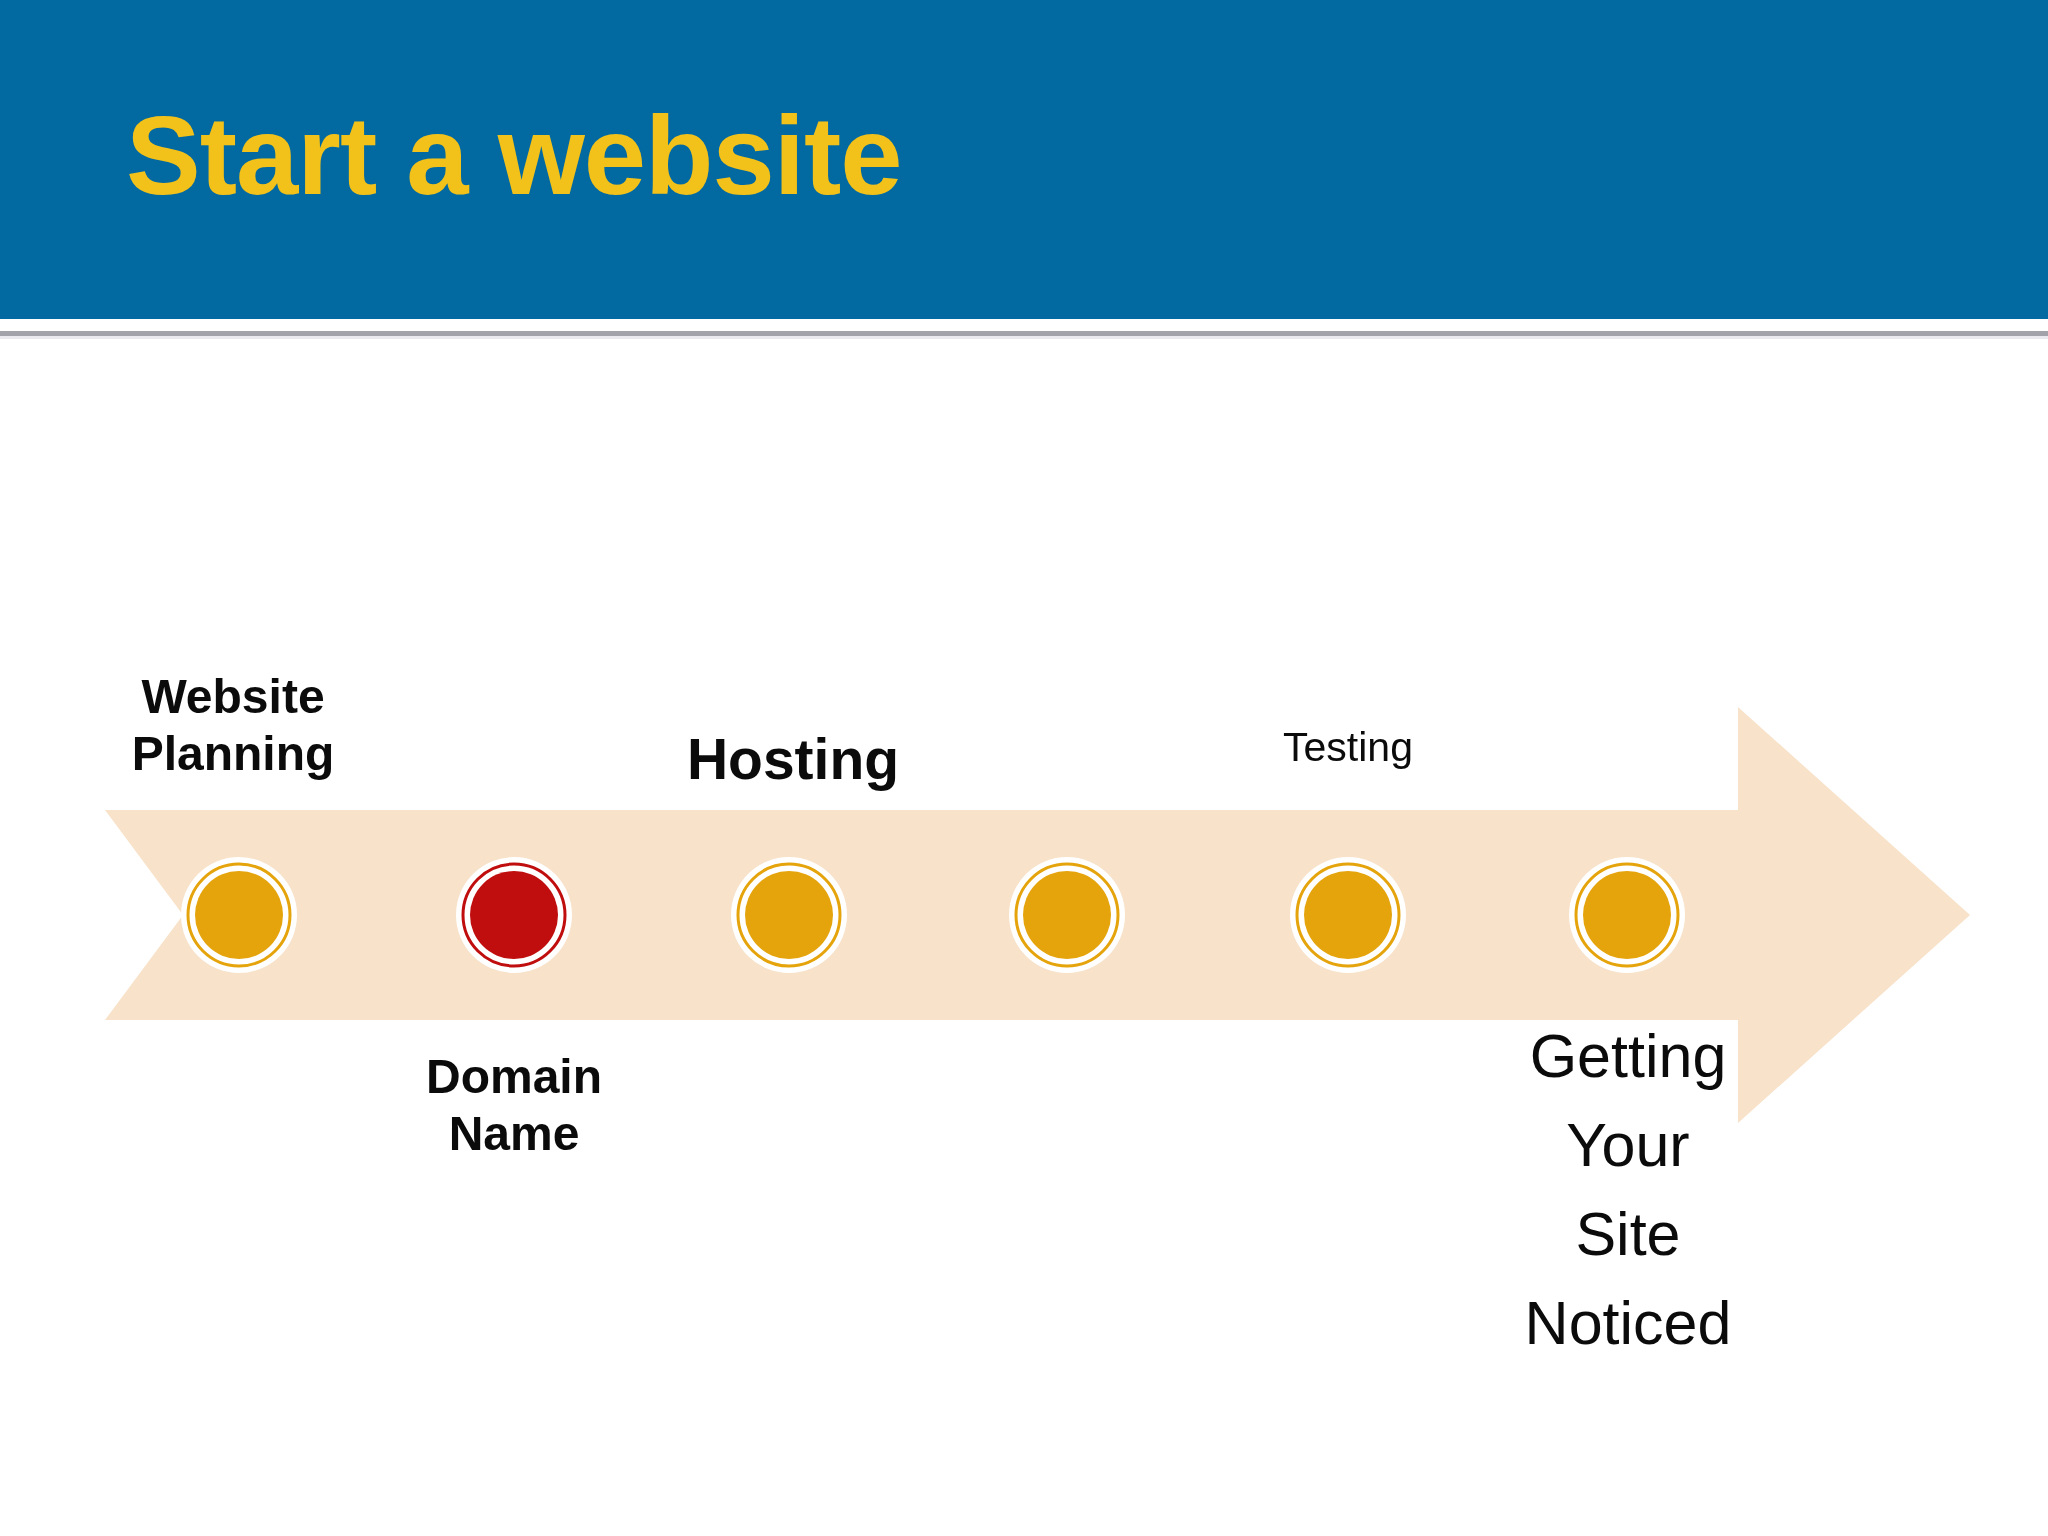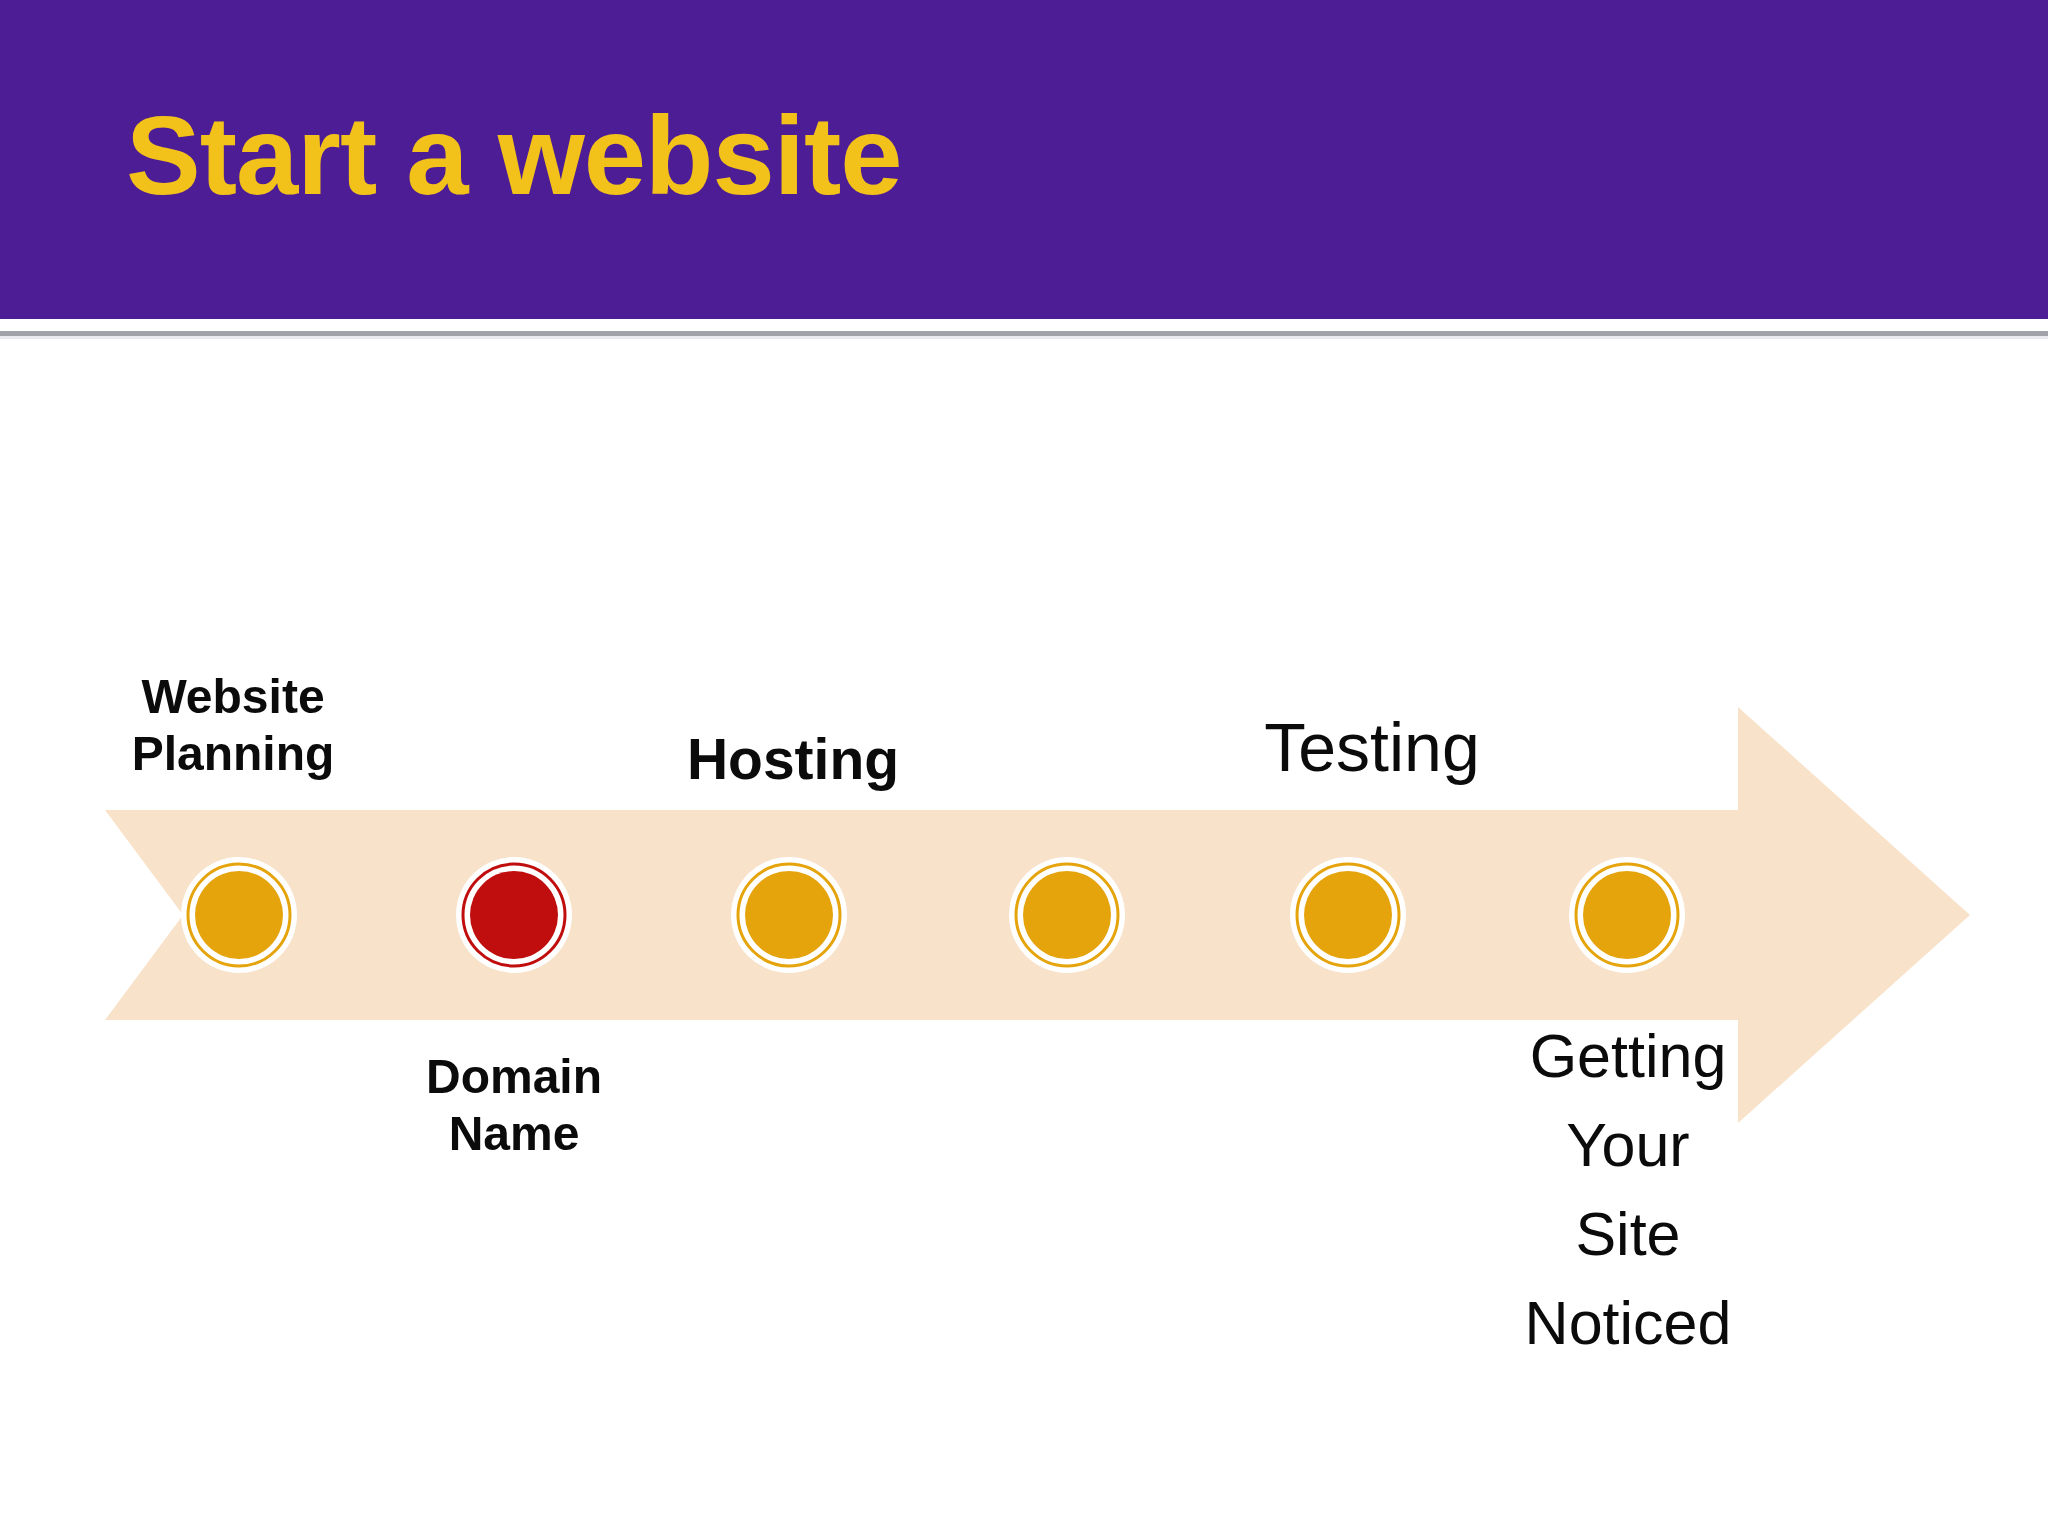--- a/index.html
+++ b/index.html
@@ -40,29 +40,29 @@
     text-align:center;
     color:#0b0b0b;
     white-space:pre-line;
   }
   .lbl-bold{font-weight:bold;}
   .lbl-regular{font-weight:400;}
   .lbl-s1{left:233px;top:668px;font-size:48px;line-height:57px;}
   .lbl-s2{left:514px;top:1048px;font-size:48px;line-height:57px;}
   .lbl-s3{left:793px;top:728px;font-size:57px;line-height:62px;}
   .lbl-s4{left:1070px;top:1044px;font-size:50px;line-height:56px;}
-  .lbl-s5{left:1348px;top:716px;font-size:68px;line-height:62px;margin-left:24px;}
+  .lbl-s5{left:1348px;top:716px;font-size:41px;line-height:62px;}
   .lbl-s6{left:1628px;top:1012px;font-size:61px;line-height:89px;}
 </style>
 </head>
 <body>
 
 <div class="slide">
 
-  <div class="title-bar" style="background: #4c1d95; text-align: right;">
+  <div class="title-bar" style="background: #0369a1; text-align: right;">
     <h1 class="slide-title" style="color: rgb(242, 193, 26);">Start a website</h1>
   </div>
   <div class="header-divider" style="background: rgb(162, 162, 170);"></div>
   <div class="header-divider-soft"></div>
 
   <div class="diagram">
 
     <svg width="2048" height="1536" viewBox="0 0 2048 1536">
 
       <polygon id="arrow-shape" points="105,810 1738,810 1738,707 1970,915 1738,1123 1738,1020 105,1020 183,915" fill="#F8E2C9"></polygon>

